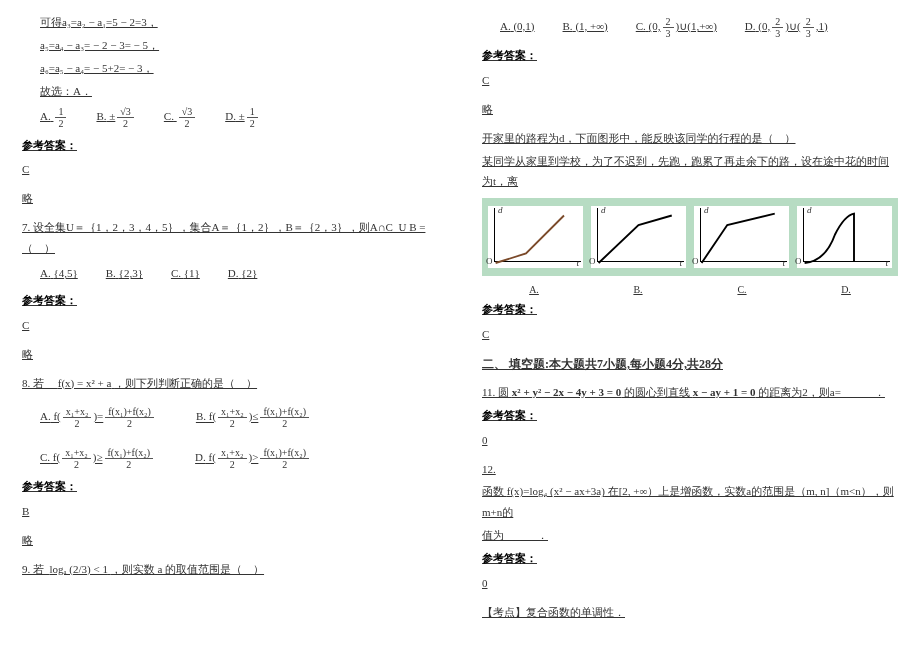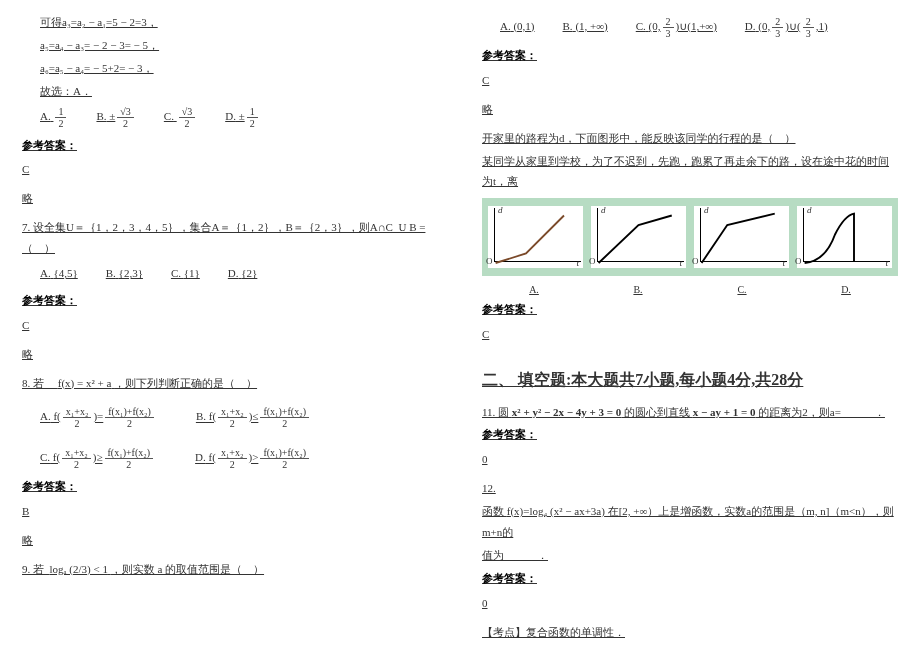--- a/index.html
+++ b/index.html
@@ -69,21 +69,21 @@
     .axes svg { position: absolute; inset: 0; }
     .axes .ylabel { position: absolute; top: -4px; left: 10px; font-size: 9px; font-style: italic; }
     .axes .xlabel { position: absolute; bottom: -4px; right: 4px; font-size: 9px; font-style: italic; }
     .axes .olabel { position: absolute; bottom: -2px; left: -2px; font-size: 9px; }
     .sub-labels {
       display: flex;
       margin-top: -2px;
       font-size: 10px;
     }
     .sub-labels span { flex:1; text-align: center; }
-    .section-title { font-weight: bold; font-size: 16px; margin: 20px 0 6px 0; }
+    .section-title { font-weight: bold; font-size: 12px; margin: 8px 0 6px 0; }
   </style>
 </head>
 <body>
 
 <div class="col">
   <div class="line indent">可得a₃=a₂ − a₁=5 − 2=3，</div>
   <div class="line indent">a₅=a₄ − a₃= − 2 − 3= − 5，</div>
   <div class="line indent">a₆=a₅ − a₄= − 5+2= − 3，</div>
   <div class="line indent">故选：A．</div>
 

